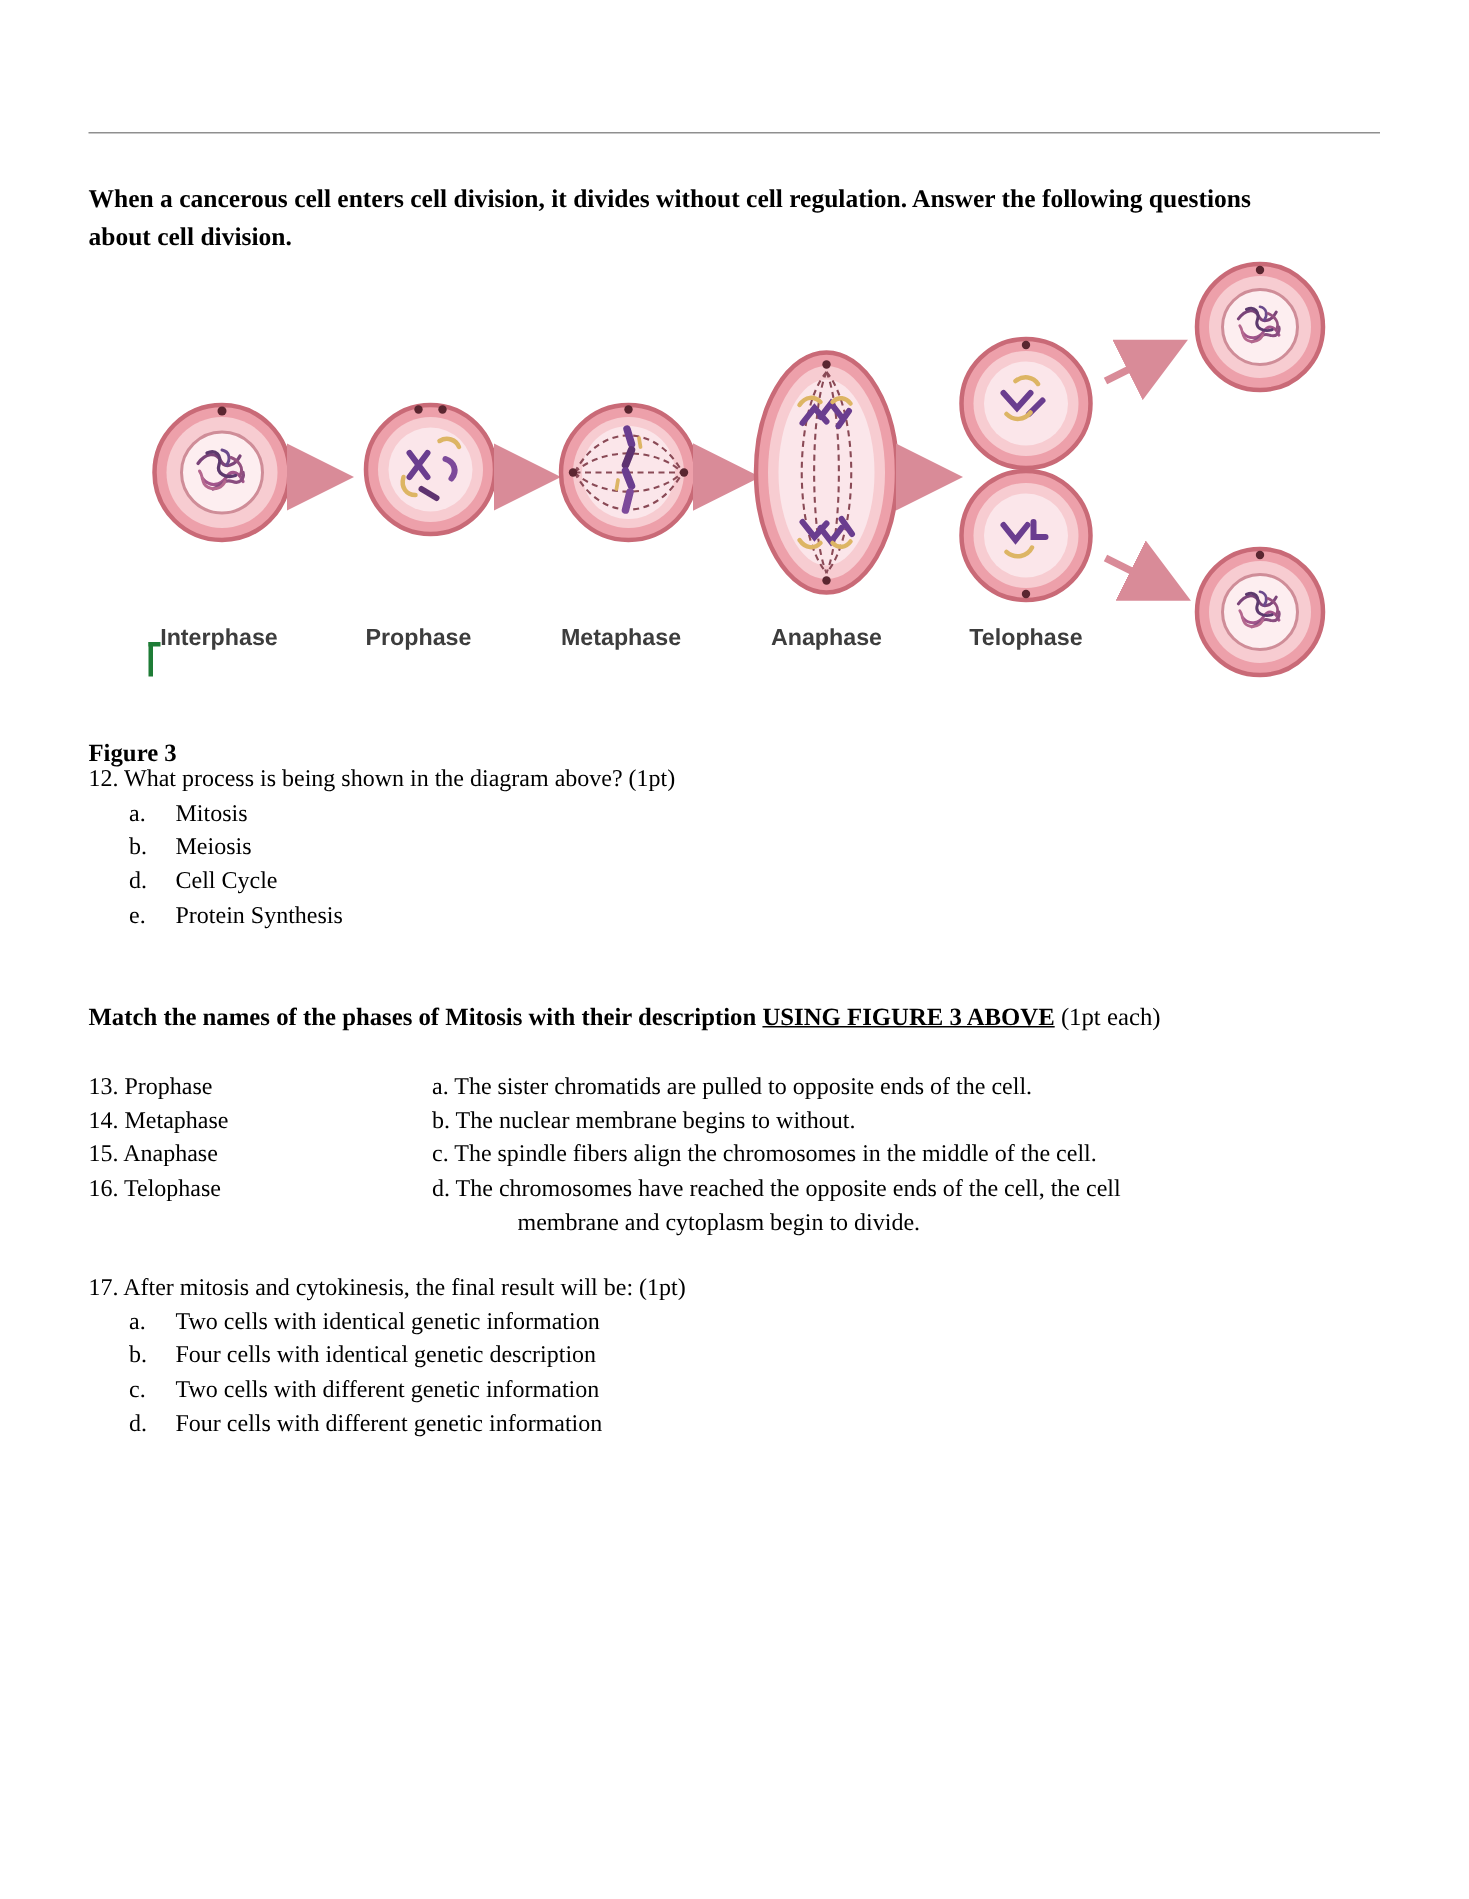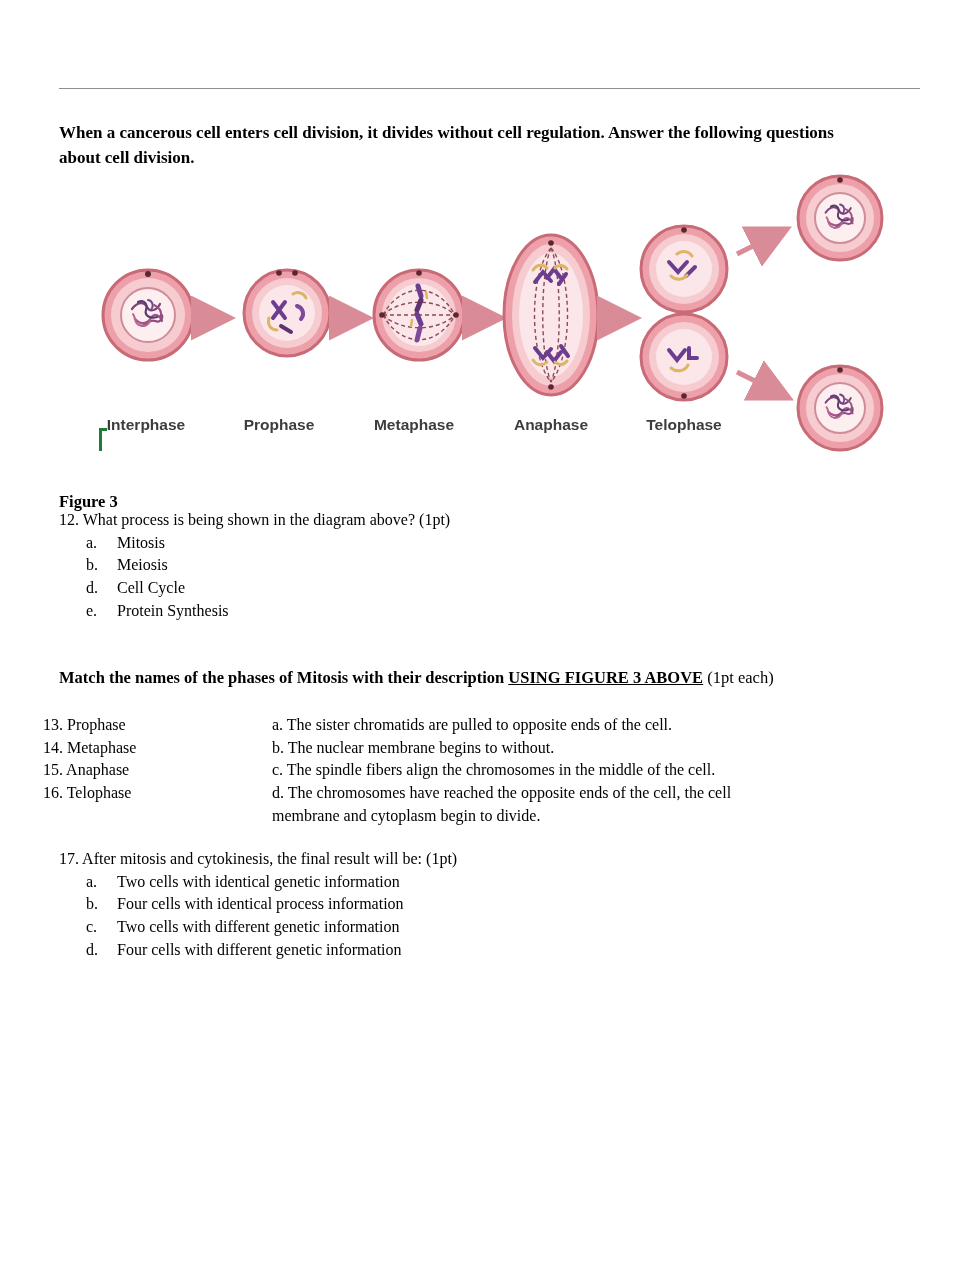--- a/index.html
+++ b/index.html
@@ -24,25 +24,25 @@
   .q { position:absolute; left:59px; font-size:16px; line-height:22.7px; }
   #q12 { top:509px; }
   #q17 { top:848px; }
   .opt { margin-left:27px; }
   .letter { display:inline-block; width:31px; }
 
   .match-header { position:absolute; left:59px; top:668px; font-size:16.5px; font-weight:bold; width:880px; }
   .match-header .u { text-decoration:underline; }
   .match-header .suffix { font-weight:normal; }
 
-  .match-list { position:absolute; left:43px; top:714px; width:870px; font-size:16px; line-height:22.7px; }
+  .match-list { position:absolute; left:59px; top:714px; width:870px; font-size:16px; line-height:22.7px; }
   .mrow { display:flex; }
   .mnum { flex:0 0 229px; width:229px; }
   .mdesc { flex:1; }
-  .cont { display:inline-block; }
+  .cont { display:inline-block; margin-left:57px; }
 
   .phase-label { font-family:"Liberation Sans", sans-serif; font-weight:bold; font-size:15.5px; fill:#3d3d3d; }
 </style>
 </head>
 <body>
 
 <div class="page">
 
   <div class="topline"></div>
 
@@ -228,18 +228,18 @@
       <span class="mdesc">
         <span>d. The chromosomes have reached the opposite ends of the cell, the cell</span><br>
         <span class="cont">membrane and cytoplasm begin to divide.</span>
       </span>
     </div>
   </div>
 
   <div class="q" id="q17">
     <div>17. After mitosis and cytokinesis, the final result will be: (1pt)</div>
     <div class="opt"><span class="letter">a.</span><span>Two cells with identical genetic information</span></div>
-    <div class="opt"><span class="letter">b.</span><span>Four cells with identical process information</span></div>
+    <div class="opt"><span class="letter">b.</span><span>Four cells with identical genetic description</span></div>
     <div class="opt"><span class="letter">c.</span><span>Two cells with different genetic information</span></div>
     <div class="opt"><span class="letter">d.</span><span>Four cells with different genetic information</span></div>
   </div>
 
 </div>
 
 </body></html>

